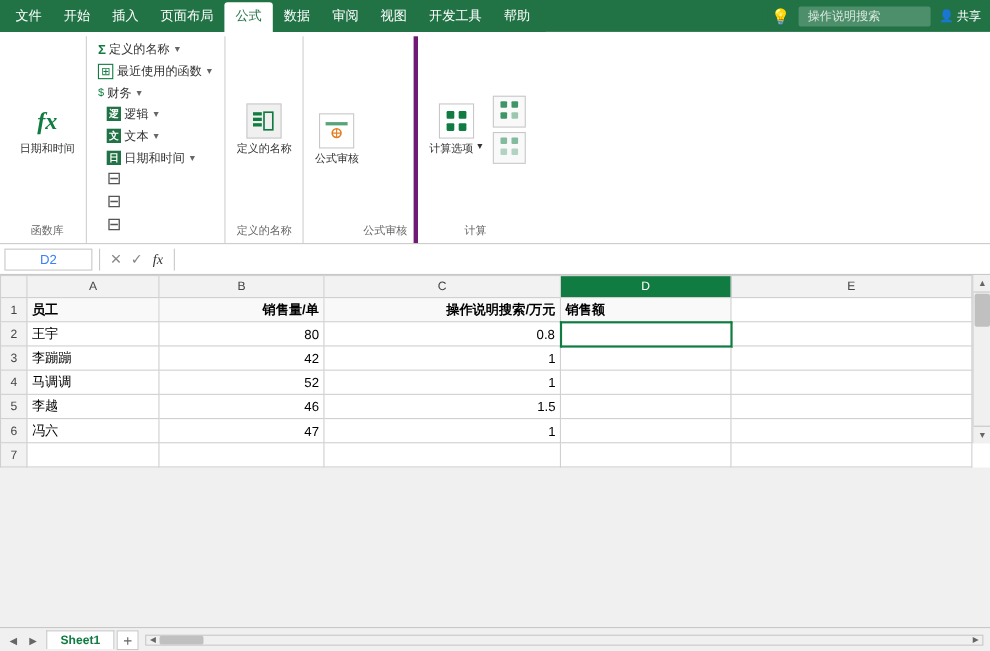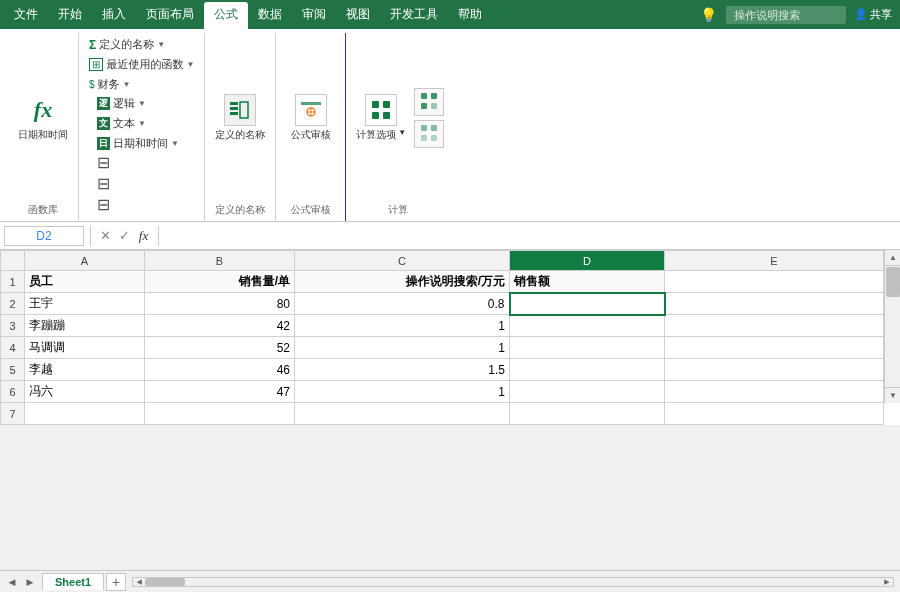--- a/index.html
+++ b/index.html
@@ -143,21 +143,21 @@
                 <rect x="2" y="14" width="8" height="3" fill="#107c41"></rect>
                 <rect x="12" y="4" width="8" height="16" fill="none" stroke="#107c41" stroke-width="1.5"></rect>
               </svg>
           </div>
           <div style="font-size:10px; color:#333; white-space:nowrap;">定义的名称</div>
         </div>
       </div>
       <div class="ribbon-group-label">定义的名称</div>
     </div>
 
-    <div style="display:flex; flex-direction:column; padding: 2px 6px; border-right: 1px solid #701a75; min-width:70px; align-items:center;justify-content:center;">
+    <div style="display:flex; flex-direction:row; padding: 2px 6px; border-right: 4px solid #701a75; min-width:70px; align-items:center;justify-content:center;">
       <div style="flex:1; display:flex; align-items:center; justify-content:center;">
         <div style="display:flex; flex-direction:column; align-items:center; gap:2px; cursor:pointer; padding:4px;">
           <div style="width:32px; height:32px; background:#fff; border:1px solid #c8c8c8; display:flex; align-items:center; justify-content:center;">
             <svg width="24" height="24" viewBox="0 0 24 24">
               <rect x="2" y="4" width="20" height="3" fill="#107c41" opacity="0.7"></rect>
               <circle cx="12" cy="14" r="4" fill="none" stroke="#e67e22" stroke-width="1.5"></circle>
               <line x1="12" y1="10" x2="12" y2="18" stroke="#e67e22" stroke-width="1"></line>
               <line x1="8" y1="14" x2="16" y2="14" stroke="#e67e22" stroke-width="1"></line>
             </svg>
           </div>

